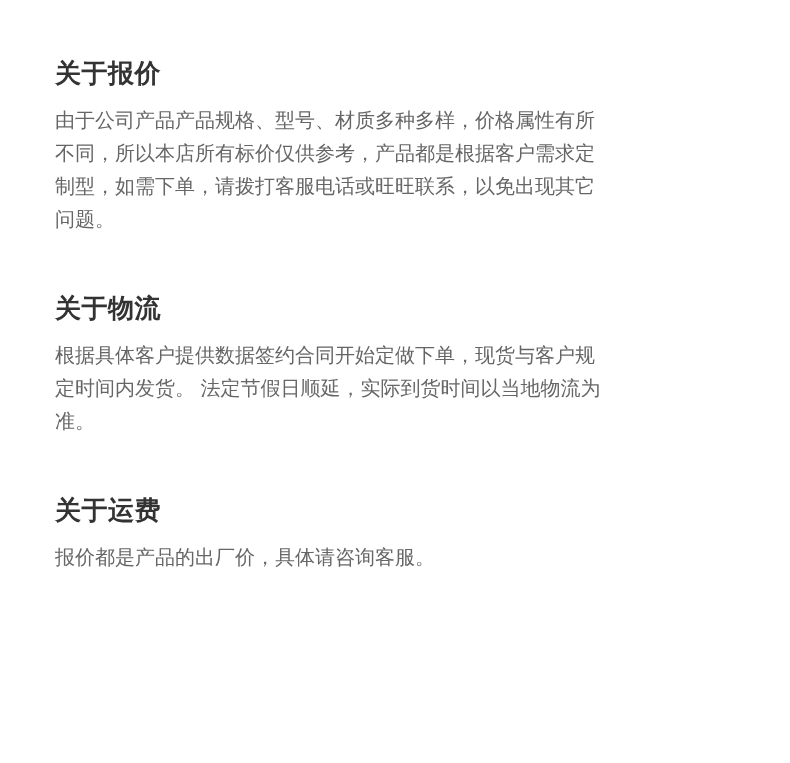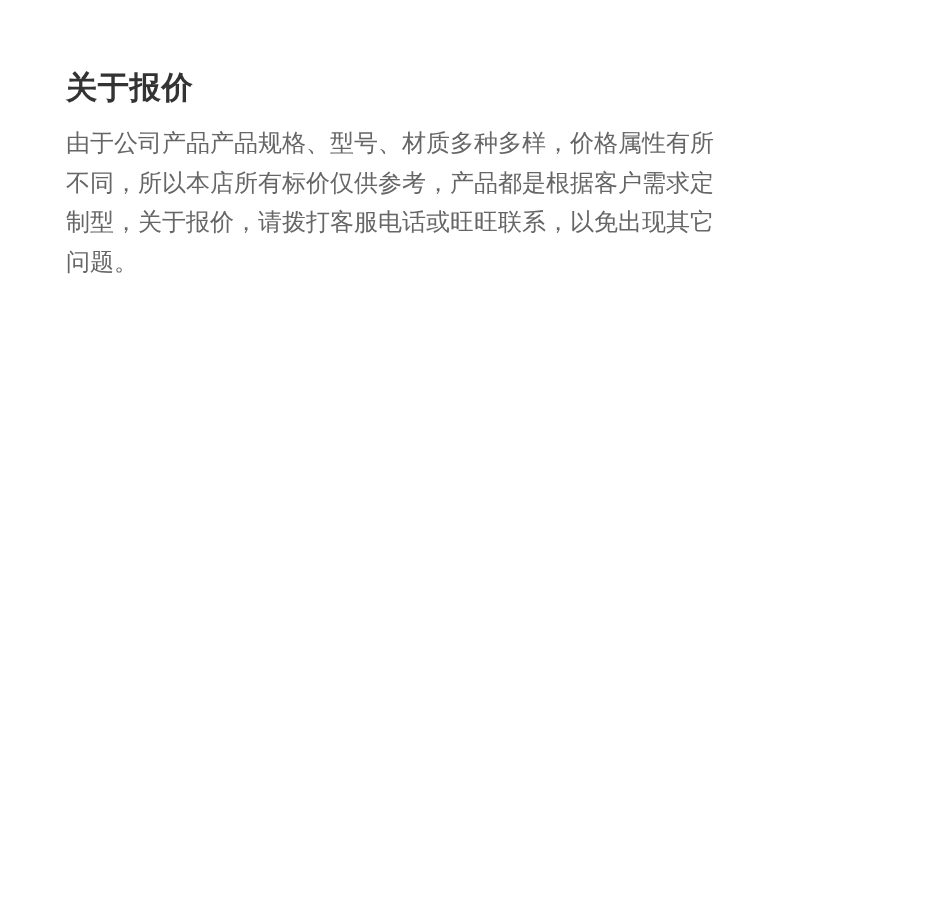--- a/index.html
+++ b/index.html
@@ -40,19 +40,27 @@
     overflow-wrap: break-word;
   }
 </style>
 </head>
 <body>
 
 <div class="page">
 
   <div class="section">
     <h3 class="section-title">关于报价</h3>
-    <p class="section-body">由于公司产品产品规格、型号、材质多种多样，价格属性有所不同，所以本店所有标价仅供参考，产品都是根据客户需求定制型，关于报价，请拨打客服电话或旺旺联系，以免出现其它问题。</p>
+    <p class="section-body">由于公司产品产品规格、型号、材质多种多样，价格属性有所不同，所以本店所有标价仅供参考，产品都是根据客户需求定制型，如需下单，请拨打客服电话或旺旺联系，以免出现其它问题。</p>
   </div>
 
+  <div class="section">
+    <h3 class="section-title">关于物流</h3>
+    <p class="section-body">根据具体客户提供数据签约合同开始定做下单，现货与客户规定时间内发货。 法定节假日顺延，实际到货时间以当地物流为准。</p>
+  </div>
 
+  <div class="section">
+    <h3 class="section-title">关于运费</h3>
+    <p class="section-body">报价都是产品的出厂价，具体请咨询客服。</p>
+  </div>
 
 
 </div>
 
 </body></html>

